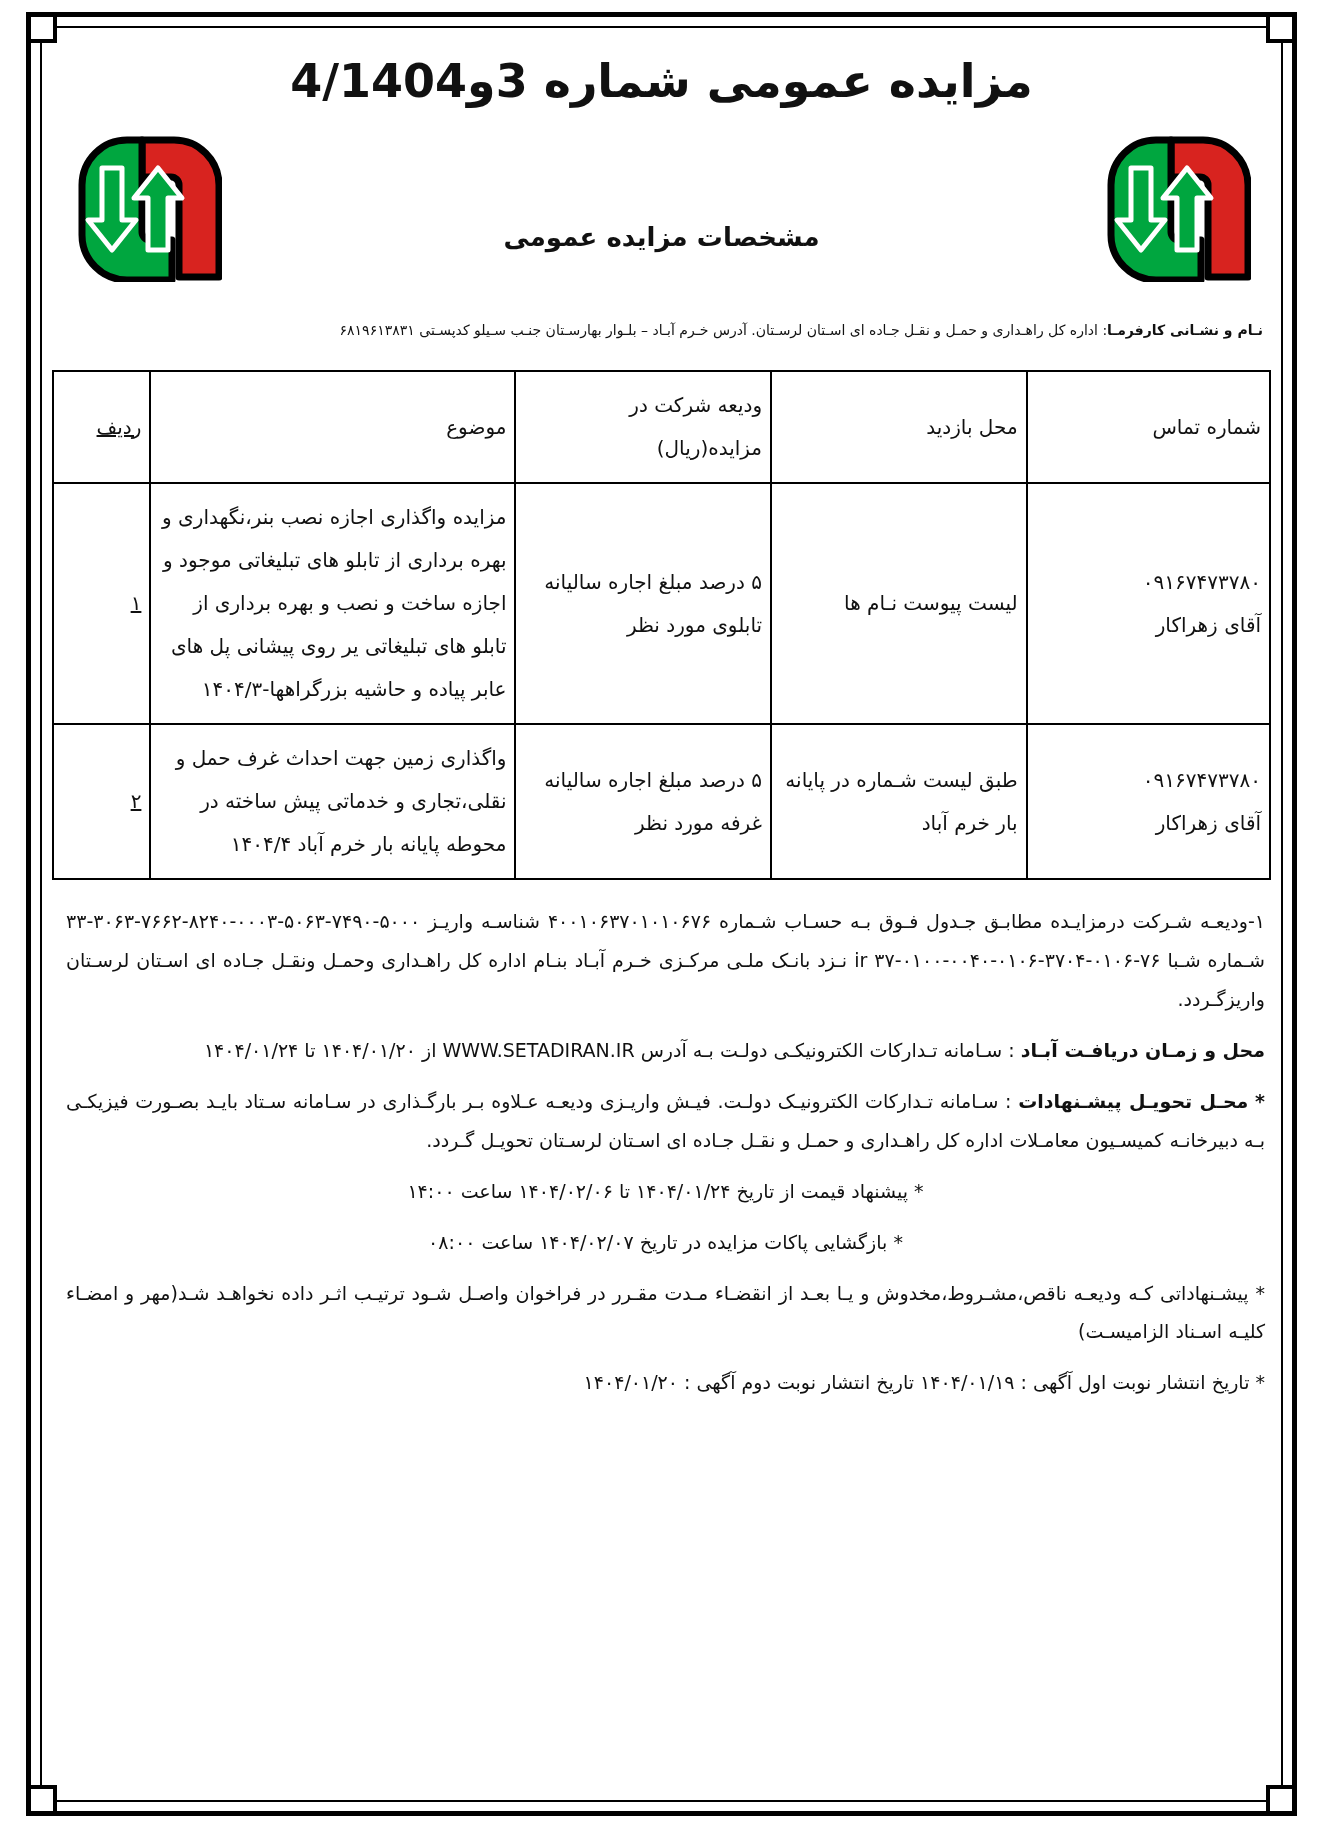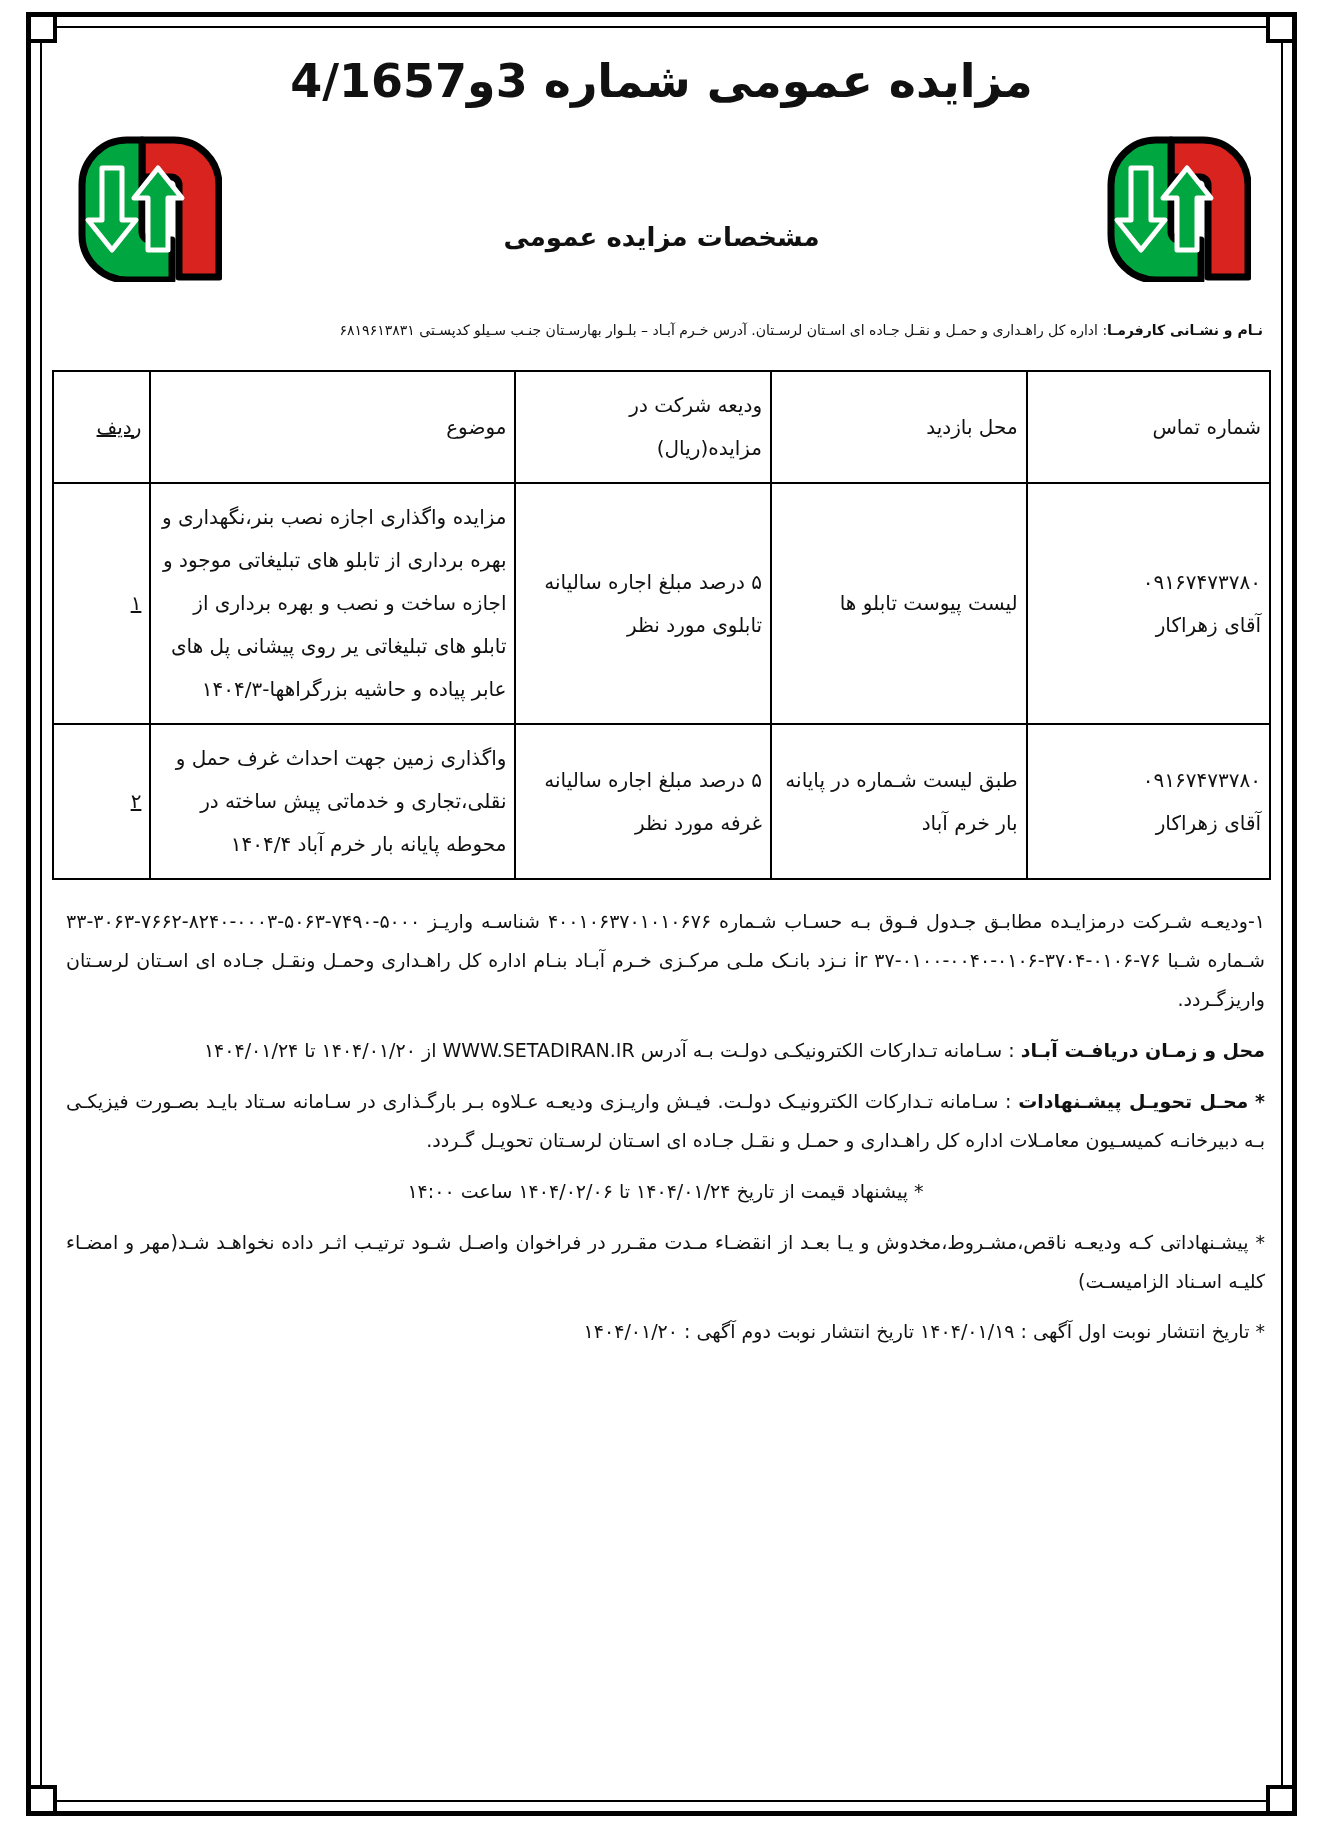--- a/index.html
+++ b/index.html
@@ -180,21 +180,21 @@
           <path fill="#D8231F" d="M70 18 h32 a45 45 0 0 1 45 45 v92 h-40 V63 a8 8 0 0 0 -8 -8 h-29 z"></path>
           <path fill="#00A63F" d="M10 63 a45 45 0 0 1 45 -45 h15 v92 a8 8 0 0 0 8 8 h22 v40 H55 A45 45 0 0 1 10 113 z"></path>
         </g>
         <g stroke="#fff" stroke-width="5" stroke-linejoin="round">
           <path fill="#00A63F" d="M30 46 h20 v52 h14 L40 128 L16 98 h14 z"></path>
           <path fill="#00A63F" d="M96 128 h-20 V76 H62 L86 46 L110 76 H96 z"></path>
         </g>
       </svg>
     </div>
 
-    <div class="header-title">مزایده عمومی شماره 3و4/1657</div>
+    <div class="header-title">مزایده عمومی شماره 3و4/1404</div>
 
     <div class="subtitle">مشخصات مزایده عمومی</div>
   </div>
 
   <div class="employer">
     <b>نـام و نشـانی کارفرمـا</b><span>:</span>
     <span>اداره کل راهـداری و حمـل و نقـل جـاده ای اسـتان لرسـتان. آدرس خـرم آبـاد – بلـوار بهارسـتان جنـب سـیلو کدپسـتی ۶۸۱۹۶۱۳۸۳۱</span>
   </div>
 
   <table class="bid">
@@ -213,21 +213,21 @@
         <th>موضوع</th>
         <th class="radif-head">ردیف</th>
       </tr>
     </thead>
     <tbody>
       <tr>
         <td>
           <div>۰۹۱۶۷۴۷۳۷۸۰</div>
           <div>آقای زهراکار</div>
         </td>
-        <td>لیست پیوست تابلو ها</td>
+        <td>لیست پیوست نـام ها</td>
         <td>۵ درصد مبلغ اجاره سالیانه تابلوی مورد نظر</td>
         <td>مزایده واگذاری اجازه نصب بنر،نگهداری و بهره برداری از تابلو های تبلیغاتی موجود و اجازه ساخت و نصب و بهره برداری از تابلو های تبلیغاتی یر روی پیشانی پل های عابر پیاده و حاشیه بزرگراهها-۱۴۰۴/۳</td>
         <td class="radif-num">۱</td>
       </tr>
       <tr>
         <td>
           <div>۰۹۱۶۷۴۷۳۷۸۰</div>
           <div>آقای زهراکار</div>
         </td>
         <td>طبق لیست شـماره در پایانه بار خرم آباد</td>
@@ -241,19 +241,20 @@
   <div class="notes">
 
     <p>۱-ودیعـه شـرکت درمزایـده مطابـق جـدول فـوق بـه حسـاب شـماره ۴۰۰۱۰۶۳۷۰۱۰۱۰۶۷۶ شناسـه واریـز ۵۰۰۰-۷۴۹۰-۵۰۶۳-۰۰۰۳-۸۲۴۰-۷۶۶۲-۳۰۶۳-۳۳ شـماره شـبا ۷۶-۰۱۰۶-۳۷۰۴-۰۱۰۶-۰۰۴۰-۰۱۰۰-۳۷ ir نـزد بانـک ملـی مرکـزی خـرم آبـاد بنـام اداره کل راهـداری وحمـل ونقـل جـاده ای اسـتان لرسـتان واریزگـردد.</p>
 
     <p><b>محل و زمـان دریافـت آبـاد</b><span> : سـامانه تـدارکات الکترونیکـی دولـت بـه آدرس WWW.SETADIRAN.IR از ۱۴۰۴/۰۱/۲۰ تا ۱۴۰۴/۰۱/۲۴</span></p>
 
     <p><b>*</b> <b>محـل تحویـل پیشـنهادات</b><span> : سـامانه تـدارکات الکترونیـک دولـت. فیـش واریـزی ودیعـه عـلاوه بـر بارگـذاری در سـامانه سـتاد بایـد بصـورت فیزیکـی بـه دبیرخانـه کمیسـیون معامـلات اداره کل راهـداری و حمـل و نقـل جـاده ای اسـتان لرسـتان تحویـل گـردد.</span></p>
 
     <p class="center-ish">* پیشنهاد قیمت از تاریخ ۱۴۰۴/۰۱/۲۴ تا ۱۴۰۴/۰۲/۰۶ ساعت ۱۴:۰۰</p>
 
+    <p class="center-ish">* بازگشایی پاکات مزایده در تاریخ ۱۴۰۴/۰۲/۰۷ ساعت ۰۸:۰۰</p>
 
     <p>* پیشـنهاداتی کـه ودیعـه ناقص،مشـروط،مخدوش و یـا بعـد از انقضـاء مـدت مقـرر در فراخوان واصـل شـود ترتیـب اثـر داده نخواهـد شـد(مهر و امضـاء کلیـه اسـناد الزامیسـت)</p>
 
     <p style="">* تاریخ انتشار نوبت اول آگهی : ۱۴۰۴/۰۱/۱۹   تاریخ انتشار نوبت دوم آگهی : ۱۴۰۴/۰۱/۲۰</p>
   </div>
 
 </div>
 
 </body></html>

